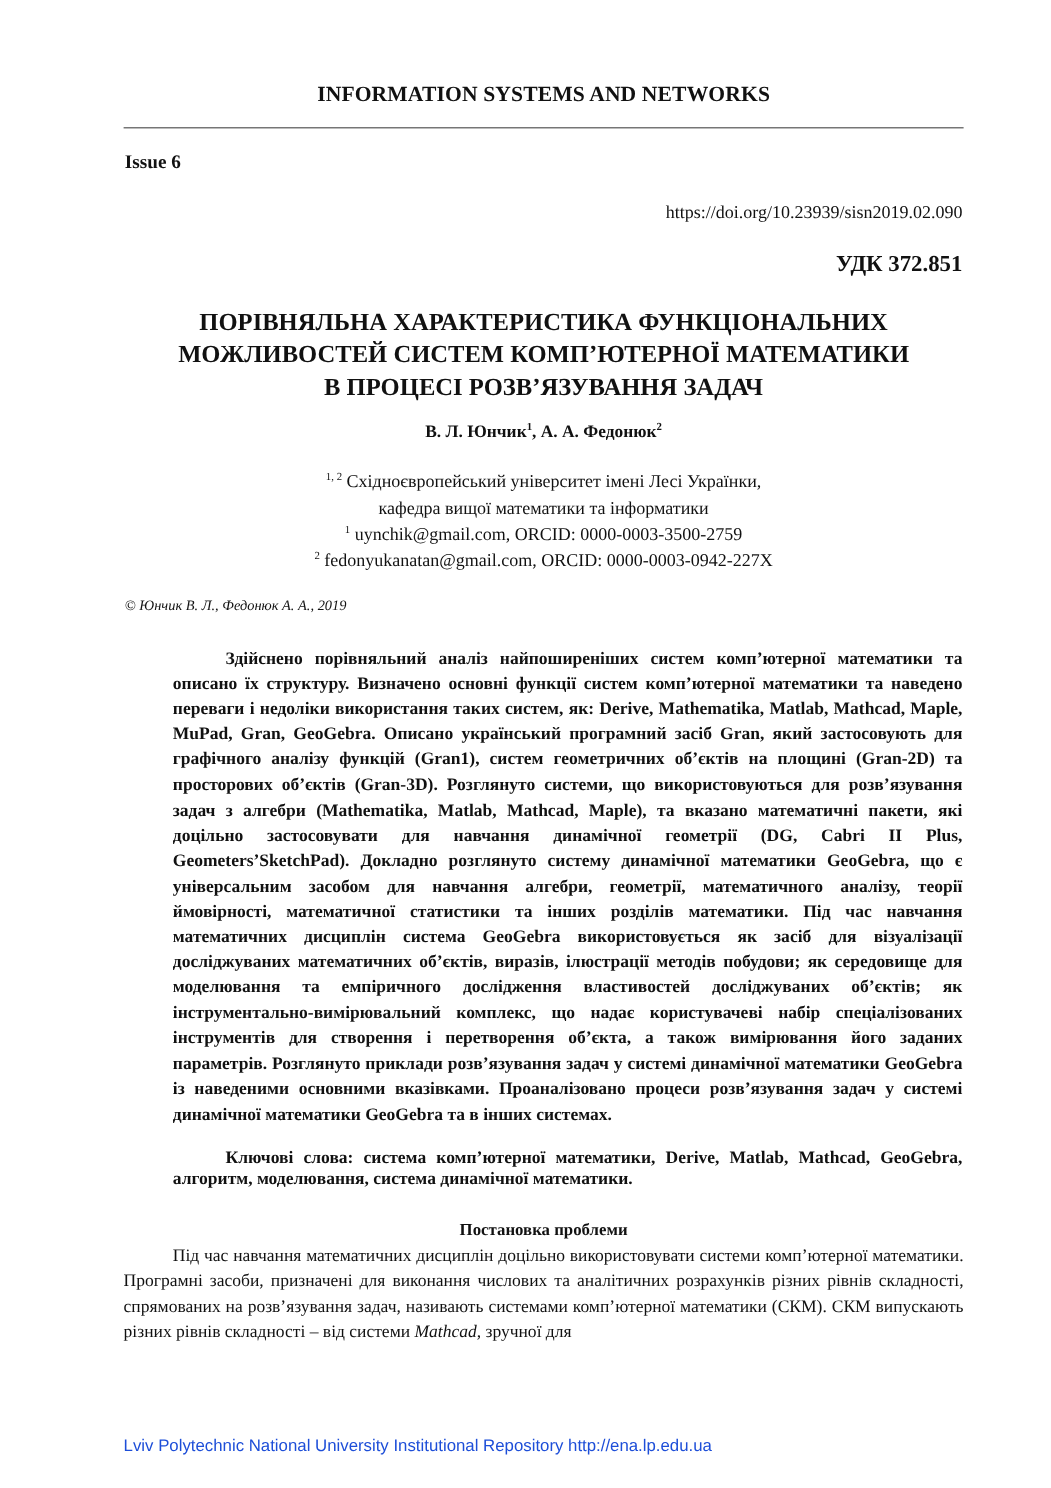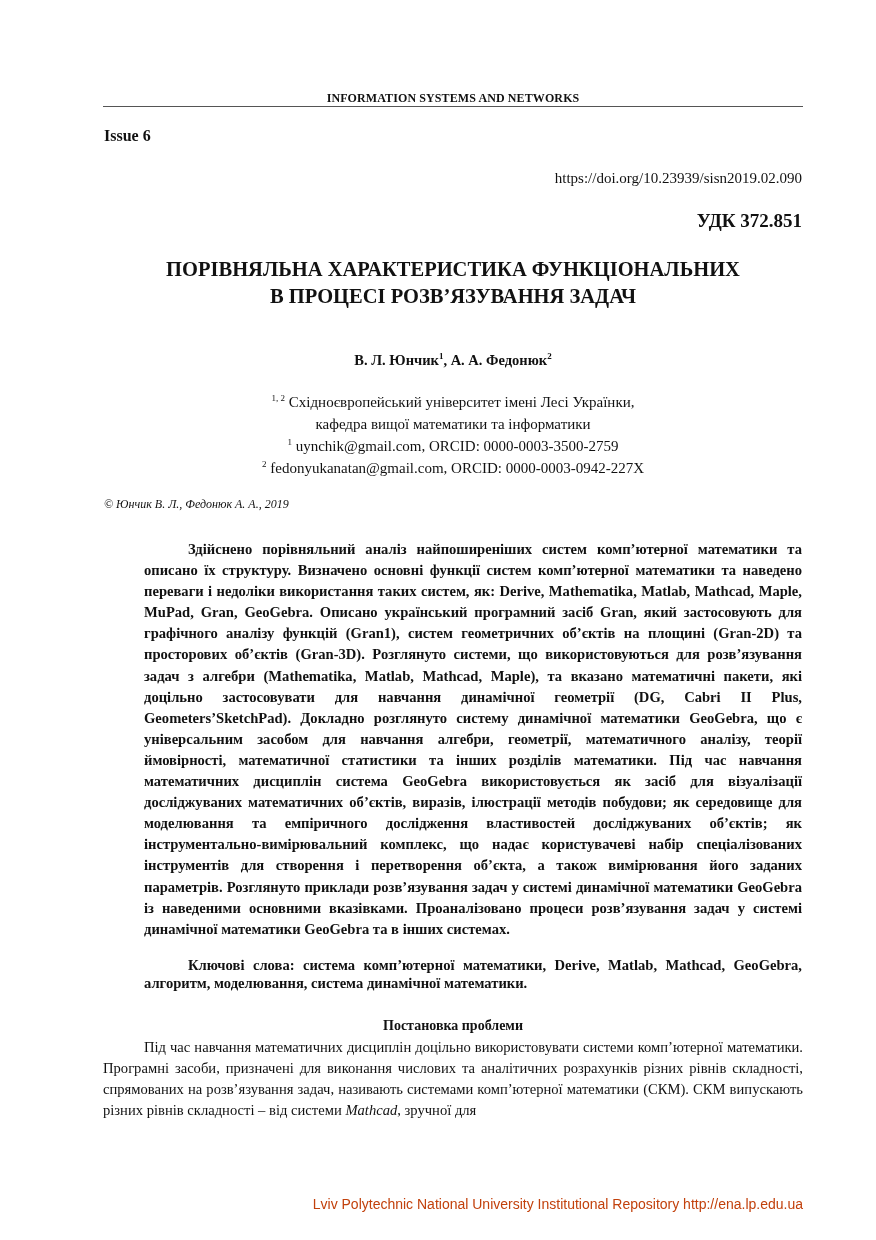--- a/index.html
+++ b/index.html
@@ -1,45 +1,46 @@
 <!DOCTYPE html>
 <html><head>
 <meta charset="utf-8">
 <style>
   html, body { margin: 0; padding: 0; background: #ffffff; }
   body { width: 876px; height: 1240px; position: relative; overflow: hidden; font-family: "Liberation Serif", "DejaVu Serif", serif; color: #111; }
   .abs { position: absolute; }
-  .journal { left: 103px; top: 91px; width: 700px; text-align: center; font-weight: bold; font-size: 12px; letter-spacing: 0.1px; }
+  .journal { left: 103px; top: 68px; width: 700px; text-align: center; font-weight: bold; font-size: 18px; letter-spacing: 0.1px; }
   .rule { left: 103px; top: 106px; width: 700px; height: 0; border-top: 1.2px solid #555; }
   .issue { left: 104px; top: 127px; font-weight: bold; font-size: 16px; }
   .doi { right: 74px; top: 170px; font-size: 15px; text-align: right; }
   .udk { right: 74px; top: 210px; font-size: 19px; font-weight: bold; }
   .title { left: 103px; top: 256px; width: 700px; text-align: center; font-weight: bold; font-size: 20.5px; line-height: 27px; }
   .authors { left: 103px; top: 352px; width: 700px; text-align: center; font-weight: bold; font-size: 14.5px; }
   sup { font-size: 9px; vertical-align: 6px; line-height: 0; }
   .affil { left: 103px; top: 391px; width: 700px; text-align: center; font-size: 15px; line-height: 22px; }
   .copyright { left: 104px; top: 497px; font-size: 12px; font-style: italic; }
   .abstract { left: 144px; top: 539px; width: 658px; font-weight: bold; font-size: 14.6px; line-height: 21.1px; text-align: justify; text-indent: 44px; }
   .keywords { left: 144px; top: 956px; width: 658px; font-weight: bold; font-size: 14.6px; line-height: 18px; text-align: justify; text-indent: 44px; }
   .section-title { left: 103px; top: 1018px; width: 700px; text-align: center; font-weight: bold; font-size: 14px; }
   .body-text { left: 103px; top: 1037px; width: 700px; font-size: 14.6px; line-height: 21.1px; text-align: justify; text-indent: 41px; }
-  .footer { left: 103px; top: 1196px; width: 700px; text-align: right; font-family: "Liberation Sans", "DejaVu Sans", sans-serif; font-size: 14px; color: #c2410c; }
+  .footer { left: 103px; top: 1196px; width: 700px; text-align: left; font-family: "Liberation Sans", "DejaVu Sans", sans-serif; font-size: 14px; color: #1d4ed8; }
   .line { display: block; }
 </style>
 </head>
 <body>
 
 <div class="abs journal">INFORMATION SYSTEMS AND NETWORKS</div>
 <div class="abs rule"></div>
 <div class="abs issue">Issue 6</div>
 <div class="abs doi">https://doi.org/10.23939/sisn2019.02.090</div>
 <div class="abs udk">УДК 372.851</div>
 
 <div class="abs title">
   <span class="line">ПОРІВНЯЛЬНА ХАРАКТЕРИСТИКА ФУНКЦІОНАЛЬНИХ</span>
+  <span class="line">МОЖЛИВОСТЕЙ СИСТЕМ КОМП’ЮТЕРНОЇ МАТЕМАТИКИ</span>
   <span class="line">В ПРОЦЕСІ РОЗВ’ЯЗУВАННЯ ЗАДАЧ</span>
 </div>
 
 <div class="abs authors">
   <span>В. Л. Юнчик</span><sup>1</sup><span>, </span><span>А. А. Федонюк</span><sup>2</sup>
 </div>
 
 <div class="abs affil">
   <span class="line"><sup>1, 2</sup> <span>Східноєвропейський університет імені Лесі Українки,</span></span>
   <span class="line">кафедра вищої математики та інформатики</span>

